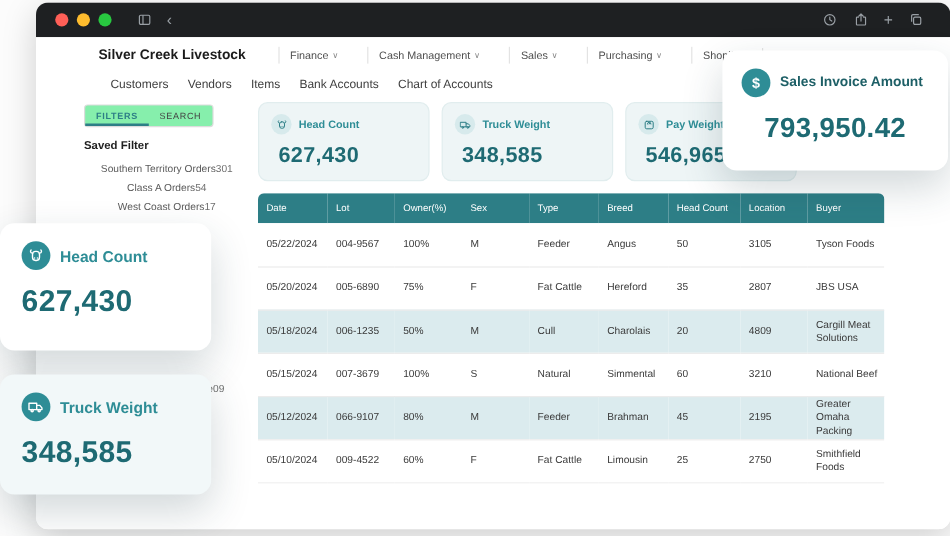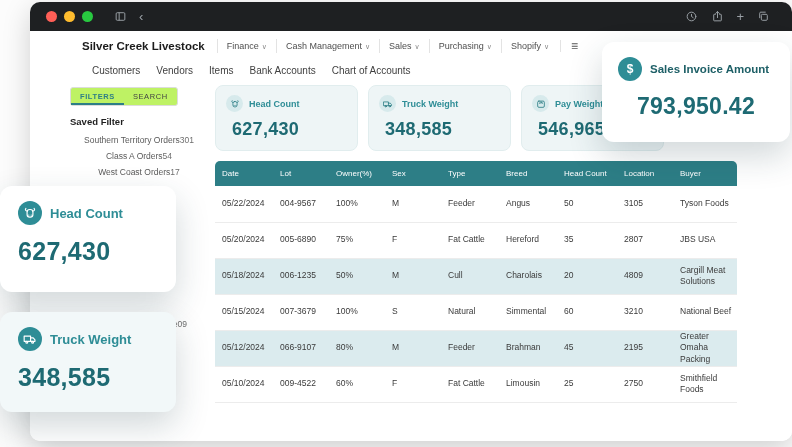--- a/index.html
+++ b/index.html
@@ -17,33 +17,33 @@
   .tb-icon { width:14px; height:14px; color:#9aa0a6; display:inline-flex; align-items:center; justify-content:center; margin:0 6px; }
   .tb-icon svg { width:13px; height:13px; }
   .tb-text { color:#9aa0a6; font-size:13px; line-height:1; margin:0 6px; }
   .tb-right { margin-left:auto; display:flex; align-items:center; }
 
   
   .app { height:410px; background:#fff; position:relative; }
   .app-header { display:flex; align-items:center; height:30px; padding-left:52px; }
   .brand { font-weight:bold; font-size:11.5px; color:#1b1b1b; margin-right:12px; }
   .nav-item { display:flex; align-items:center; gap:3px; font-size:9px; color:#4f4f4f;
-              padding:2px 9px; border-left:1px solid #e3e3e3; cursor:pointer; }
+              padding:2px 9px; border-left:1px solid #e3e3e3; cursor:pointer;margin-left:15px; }
   .chev { font-size:7px; color:#8a8a8a; line-height:1; }
   .nav-end-divider { border-left:1px solid #e3e3e3; height:12px; margin-left:2px; }
   .hamburger { font-size:12px; color:#555; margin-left:10px; }
   .subnav { display:flex; gap:16px; padding-left:62px; height:18px; align-items:center; }
   .subnav-item { font-size:10px; color:#3f3f3f; cursor:pointer; }
 
   
   .body-row { display:flex; padding-left:40px; margin-top:4px; }
 
   
   .sidebar { width:138px; }
-  .side-tabs { display:flex; border:1px solid #dcdcdc; border-radius:3px; width:fit-content; margin:4px 0 10px; background:#bef264; }
+  .side-tabs { display:flex; border:1px solid #dcdcdc; border-radius:3px; width:fit-content; margin:4px 0 10px; background:#86efac; }
   .side-tab { font-size:7.5px; letter-spacing:.6px; padding:4px 9px; color:#444; cursor:pointer; }
   .side-tab.active { color:#2d7e86; font-weight:bold; box-shadow:inset 0 -2px 0 #2d7e86; }
   .side-heading { font-size:9.5px; font-weight:bold; color:#1f1f1f; margin:8px 0 5px; }
   .side-item { display:flex; justify-content:center; align-items:center; padding:3px 0; cursor:pointer; }
   .side-item .lbl { font-size:8.5px; color:#5a5a5a; }
   .side-item .cnt { font-size:8.5px; color:#6f6f6f; }
   .side-spacer { height:96px; }
 
   
   .main { margin-left:7px; width:522px; }

